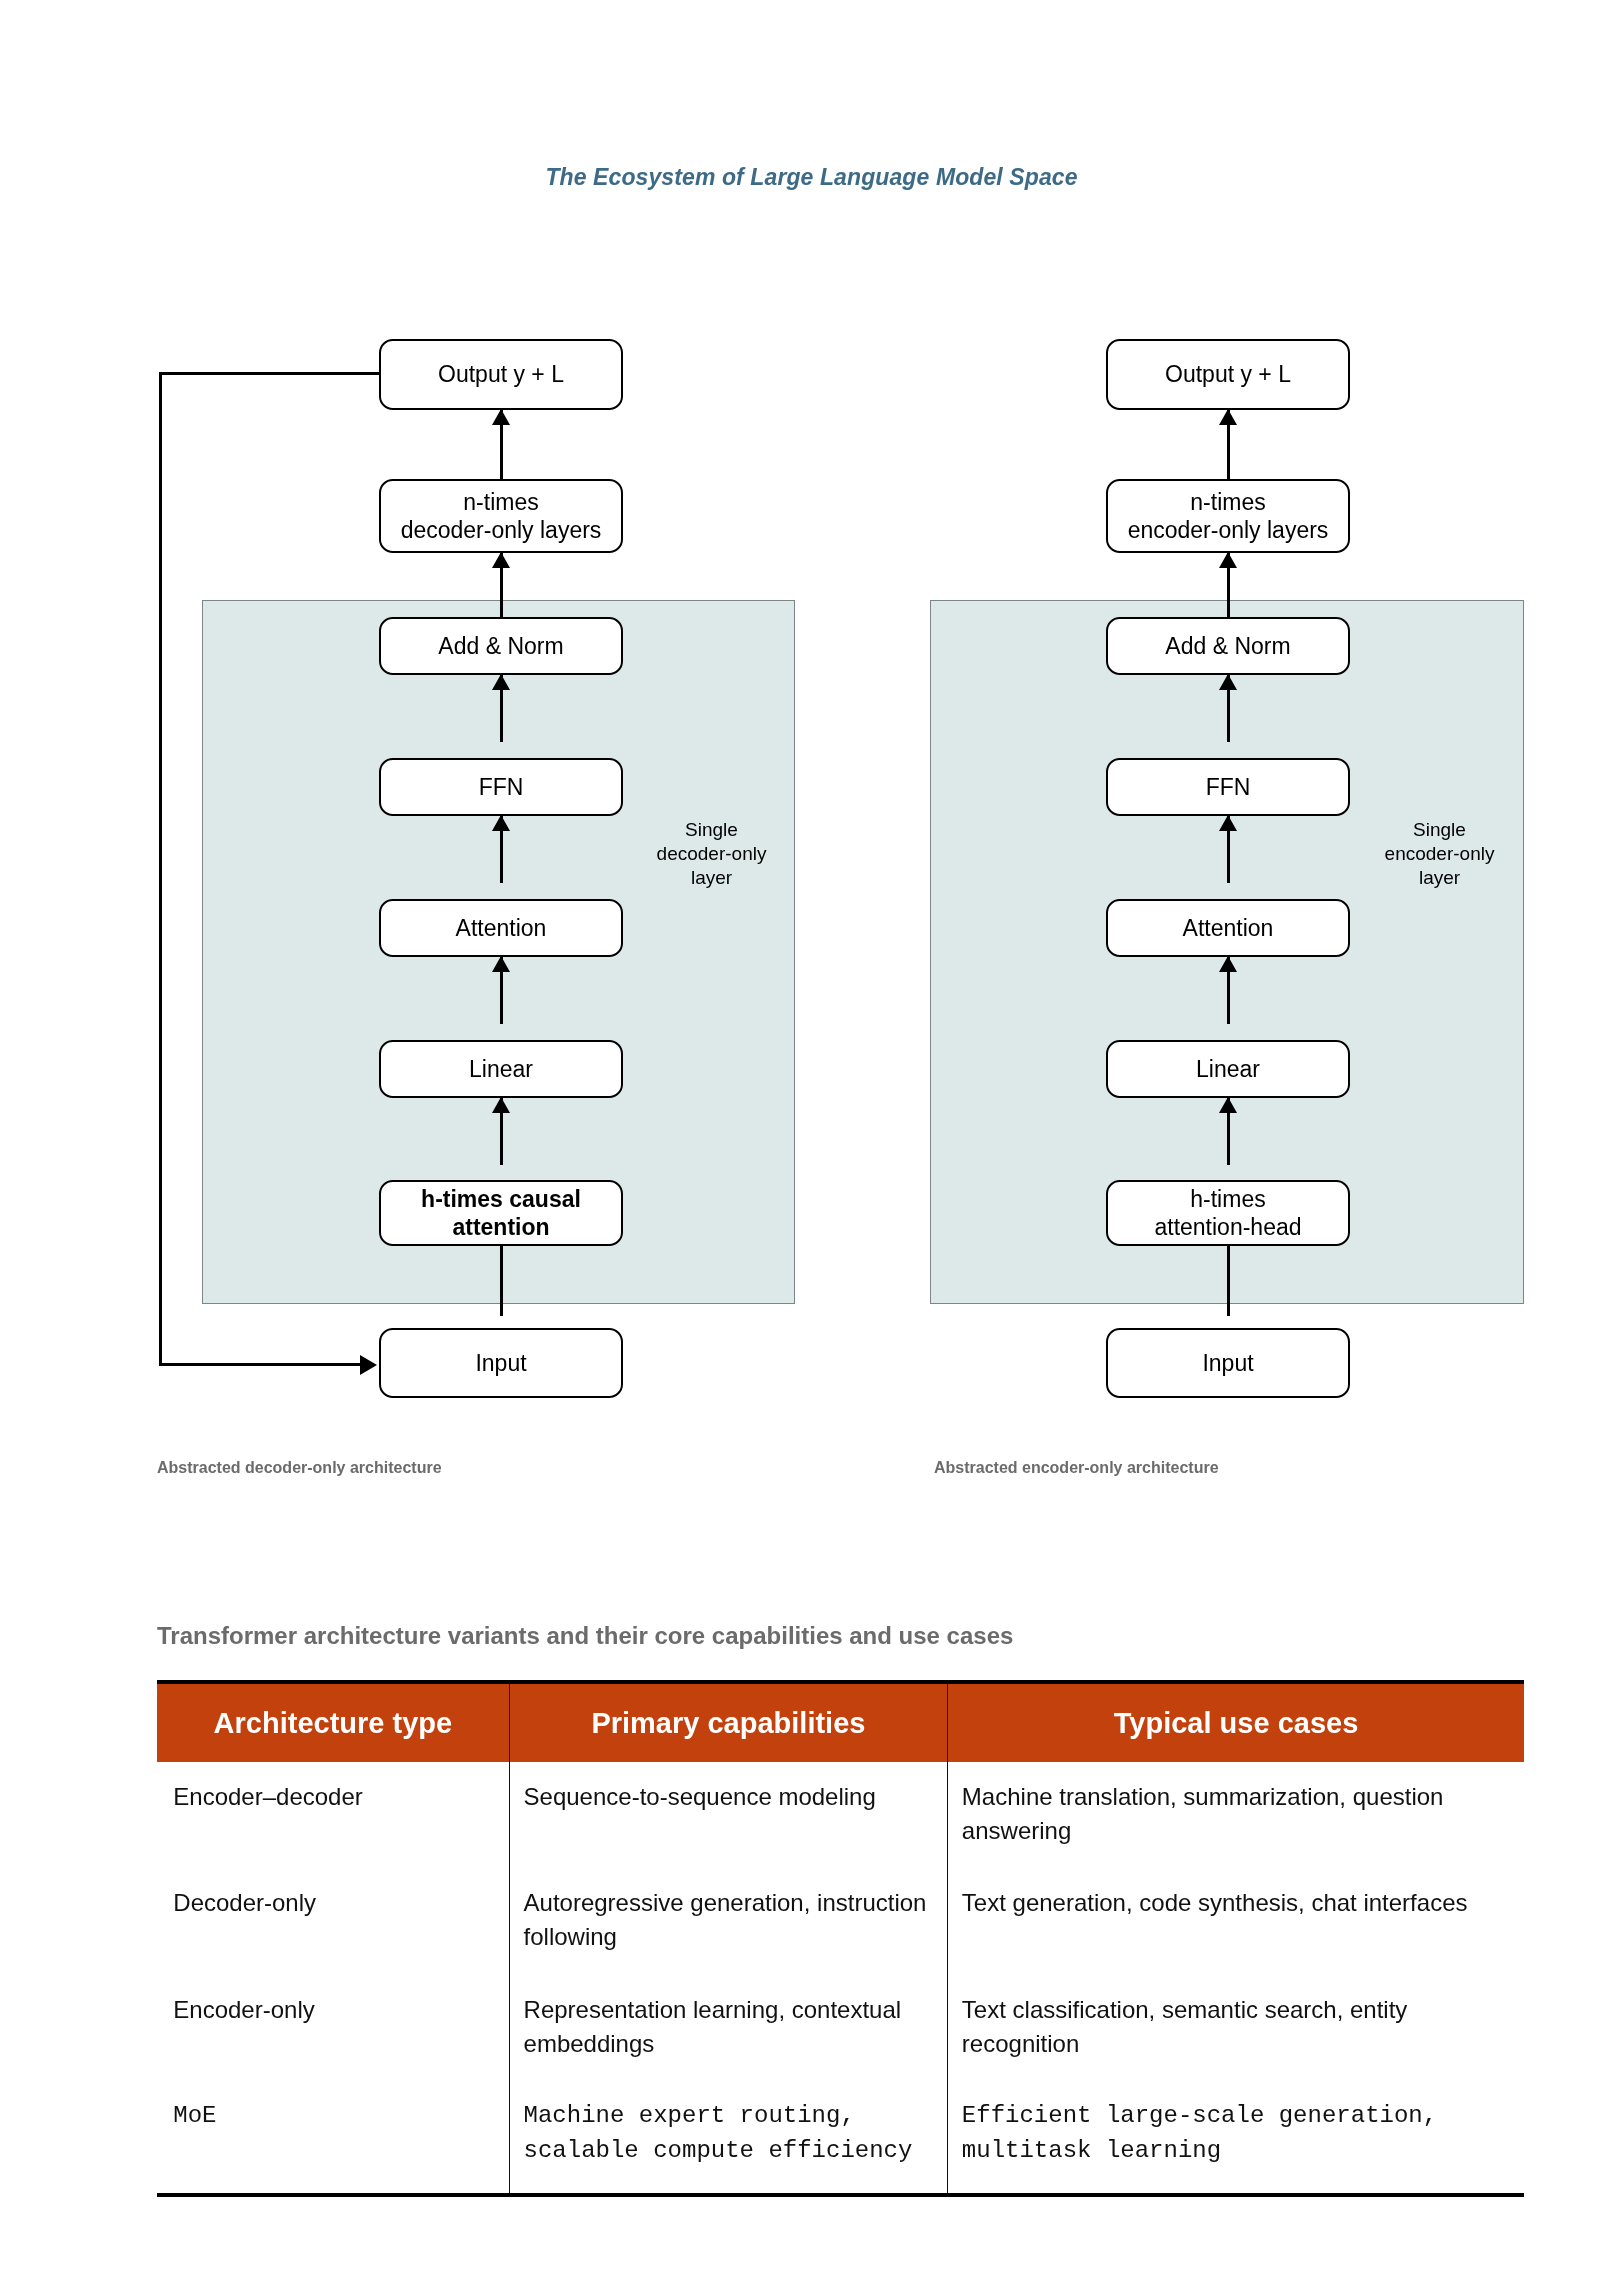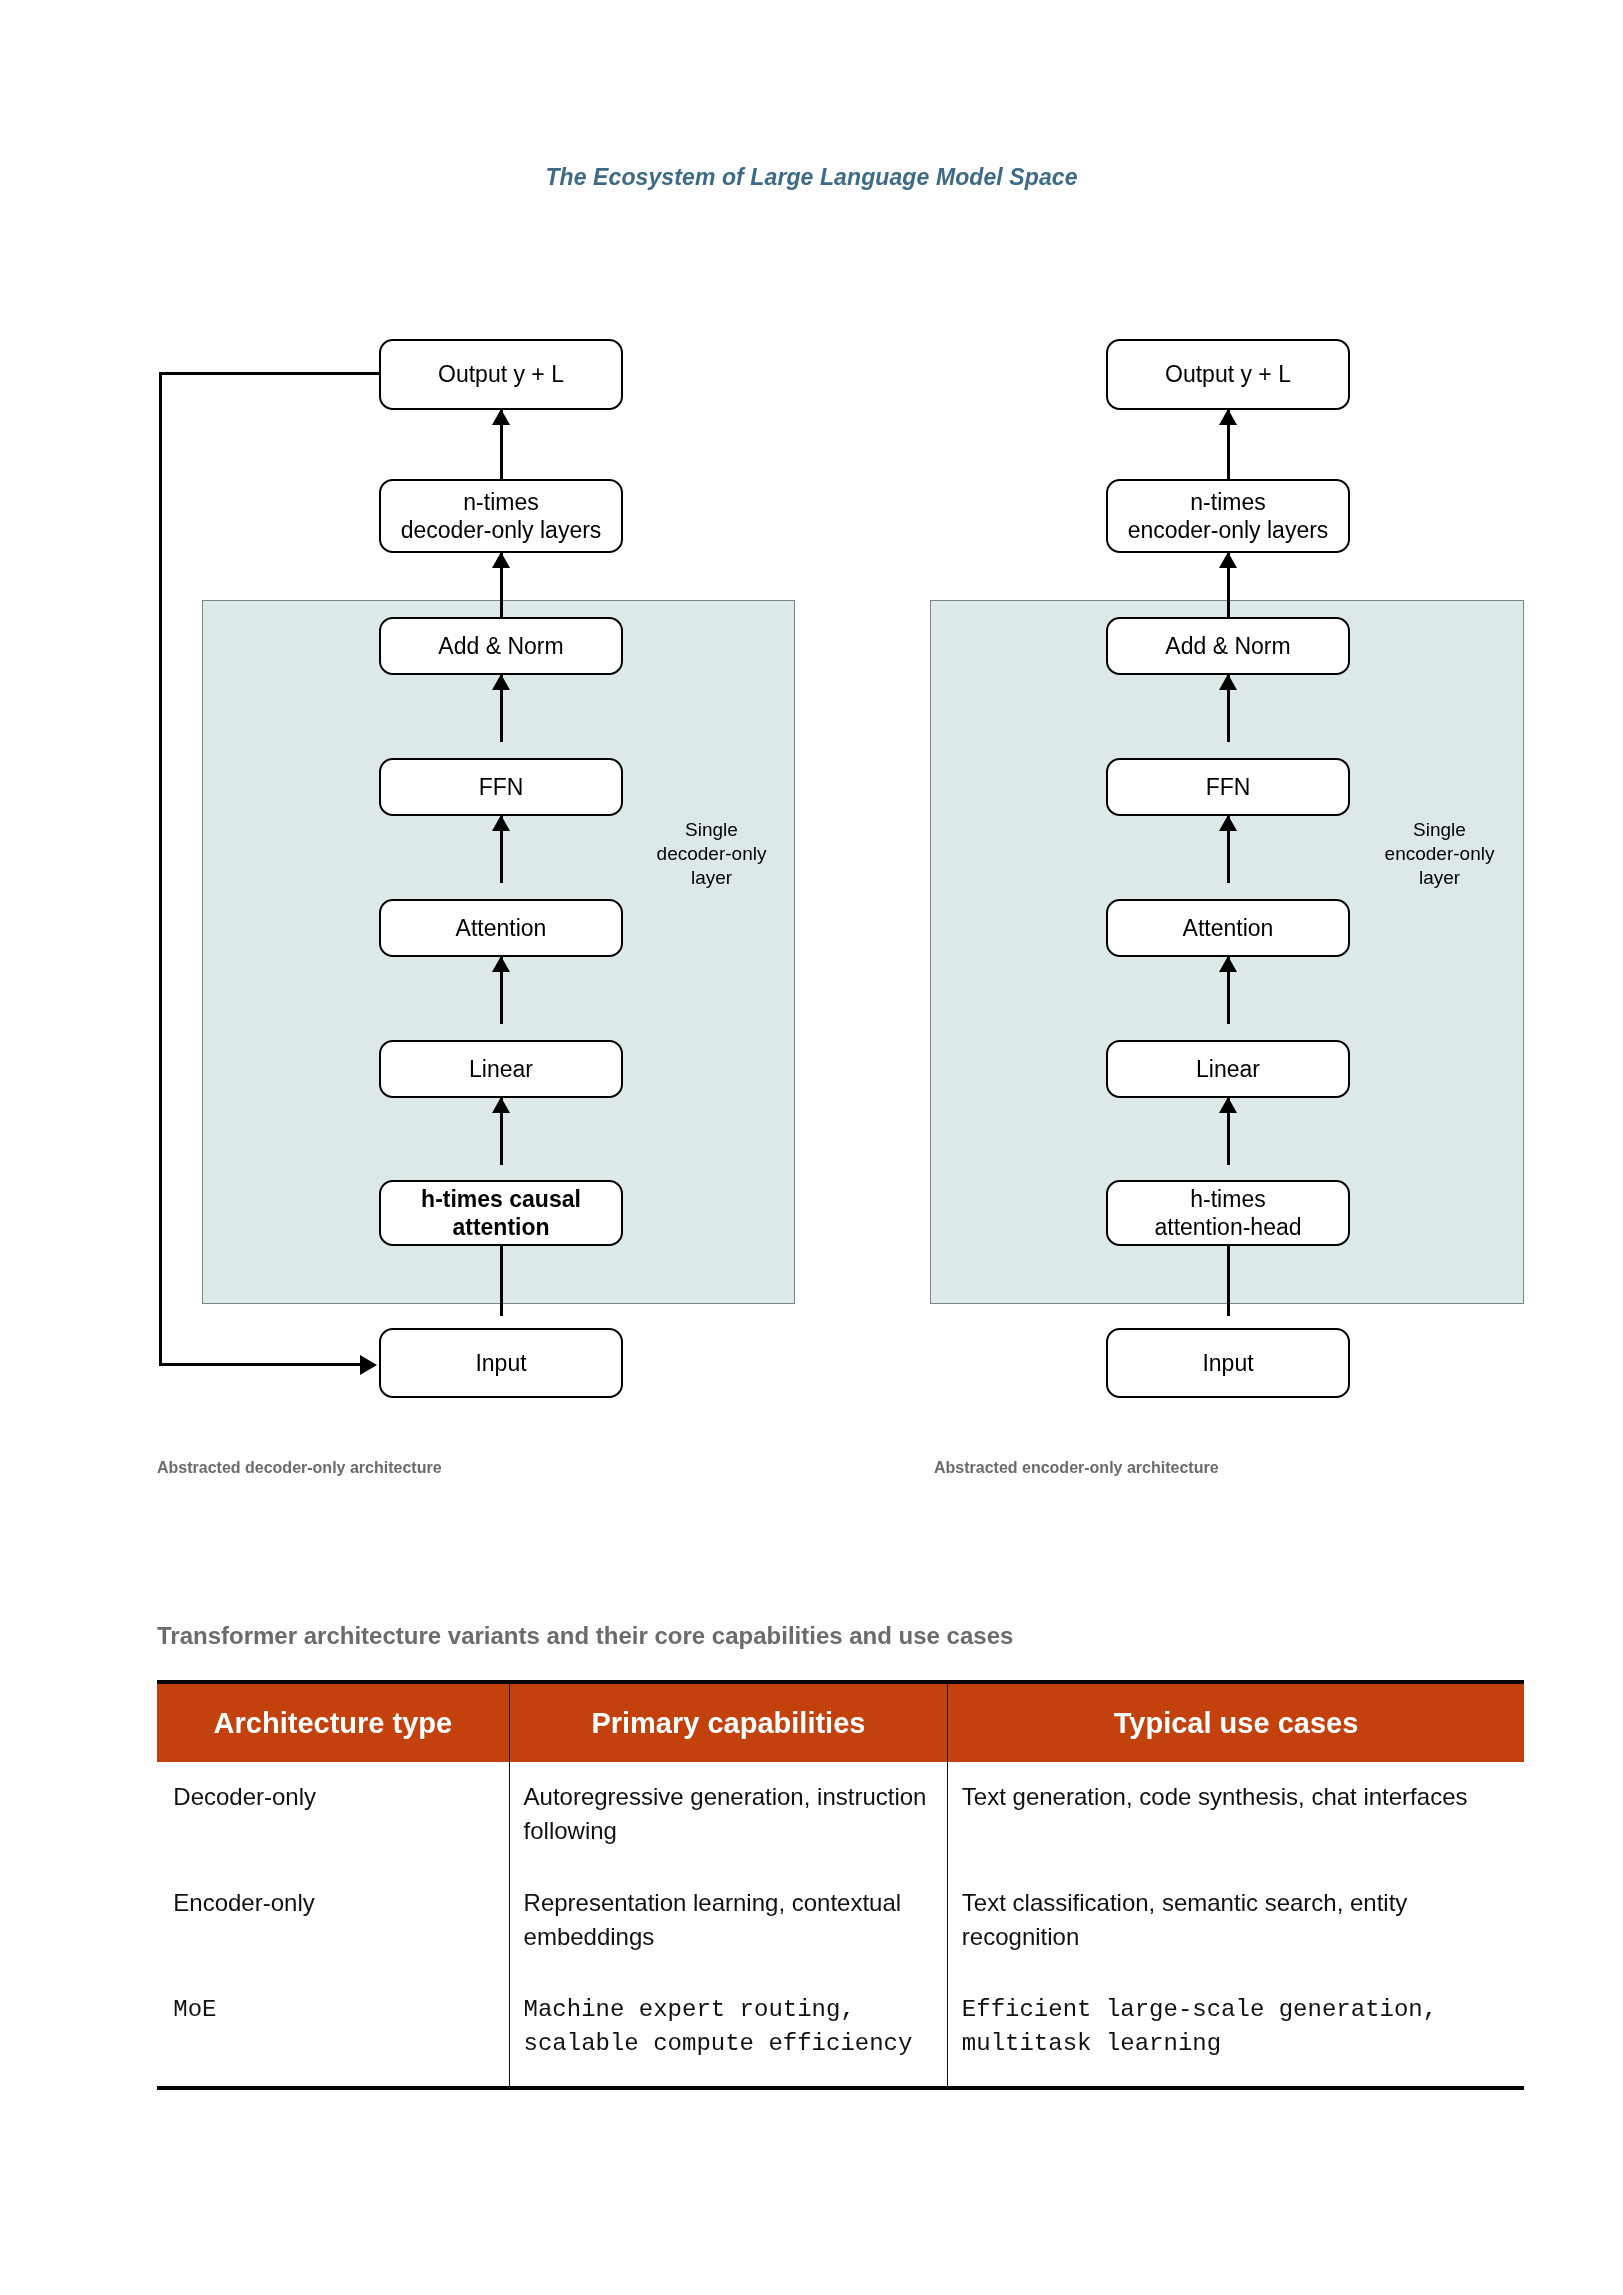--- a/index.html
+++ b/index.html
@@ -288,20 +288,25 @@
   </colgroup>
   <thead>
     <tr>
       <th>Architecture type</th>
       <th>Primary capabilities</th>
       <th>Typical use cases</th>
     </tr>
   </thead>
   <tbody>
     <tr>
+      <td>Encoder–decoder</td>
+      <td>Sequence-to-sequence modeling</td>
+      <td>Machine translation, summarization, question answering</td>
+    </tr>
+    <tr>
       <td>Decoder-only</td>
       <td>Autoregressive generation, instruction following</td>
       <td>Text generation, code synthesis, chat interfaces</td>
     </tr>
     <tr>
       <td>Encoder-only</td>
       <td>Representation learning, contextual embeddings</td>
       <td>Text classification, semantic search, entity recognition</td>
     </tr>
     <tr>

